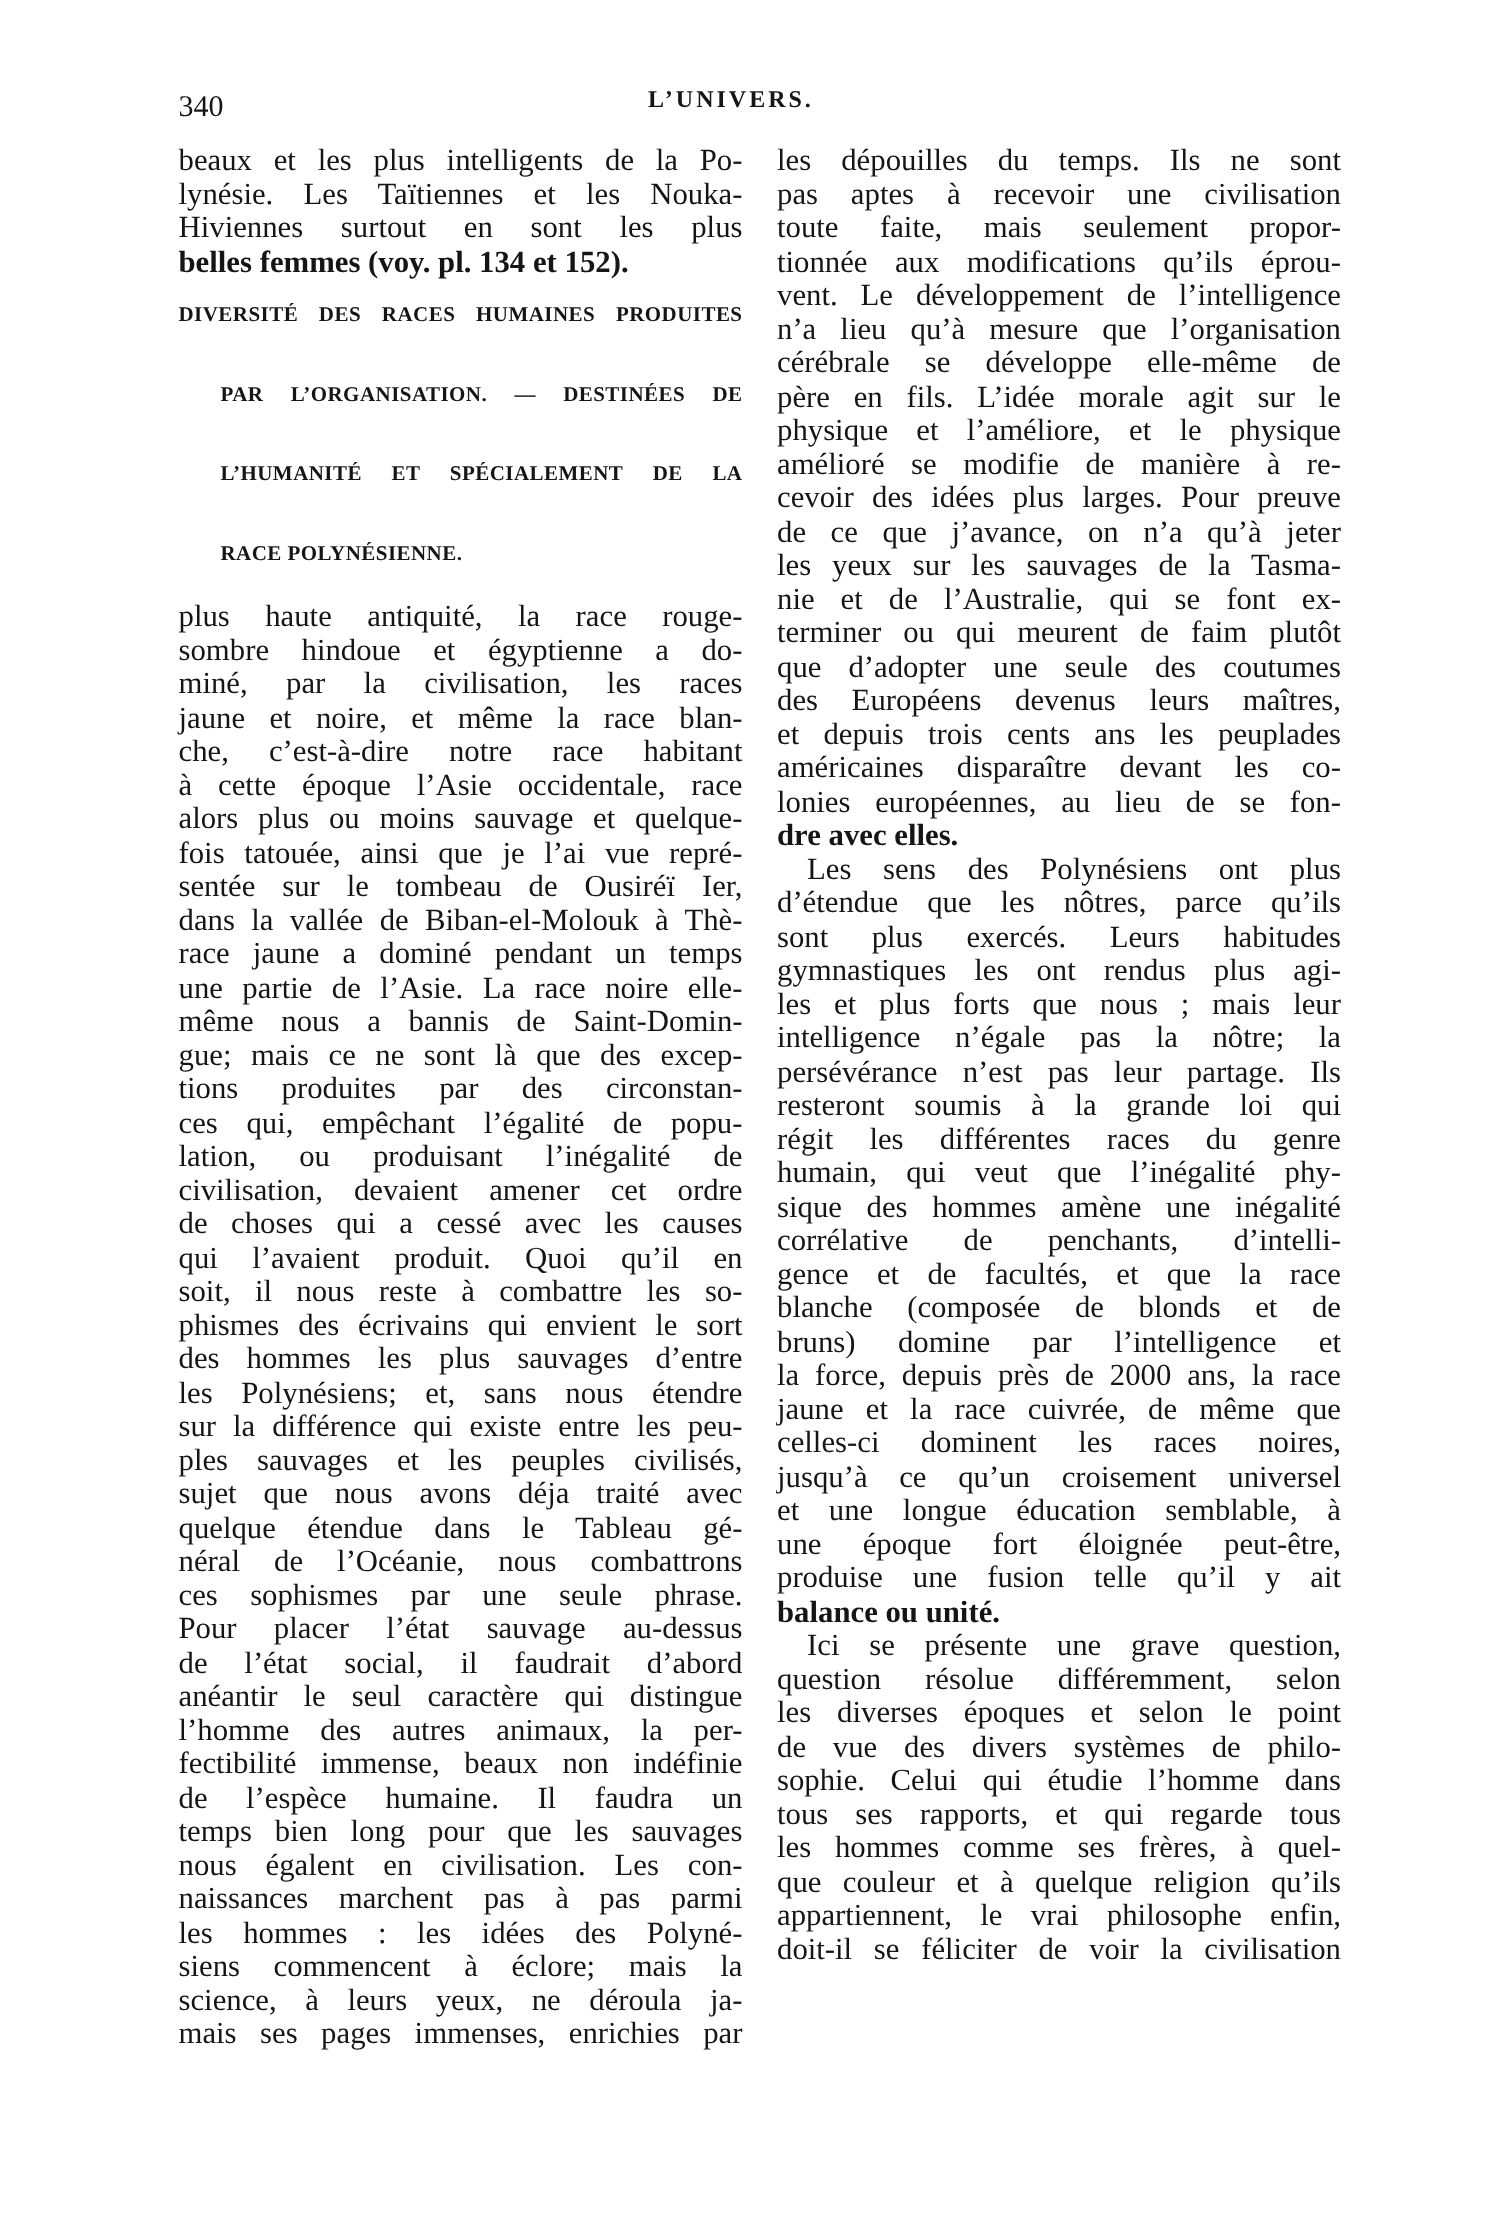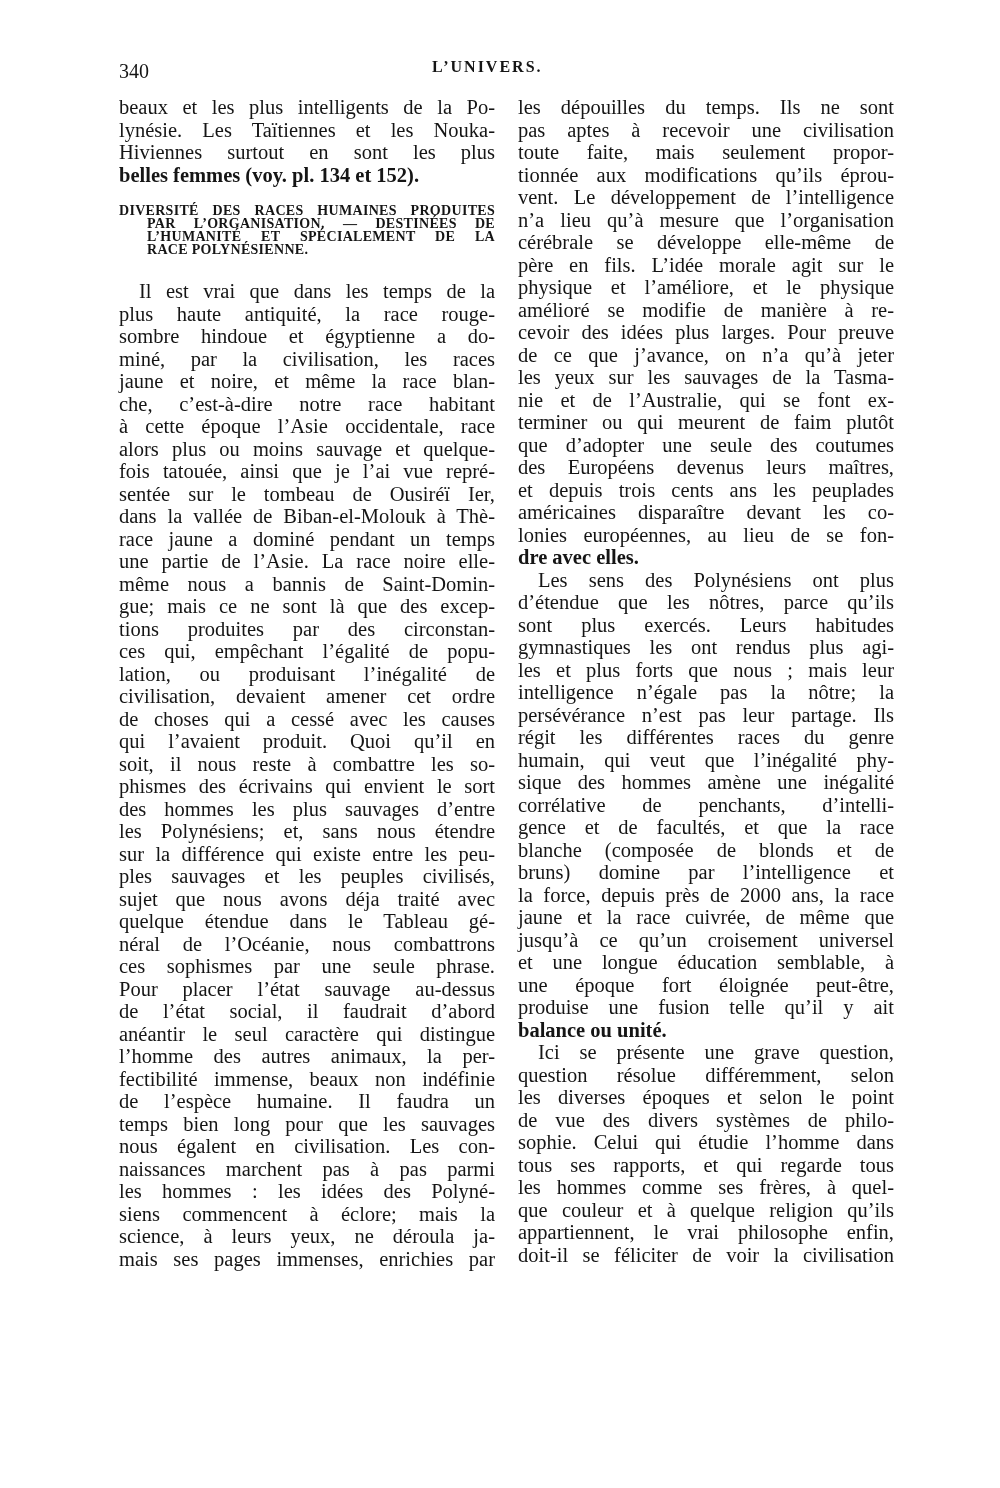--- a/index.html
+++ b/index.html
@@ -14,21 +14,21 @@
   .col-right { left: 518px; }
   .line { display: block; height: 22.5px; line-height: 22.5px; font-size: 20.5px;
           font-family: "Liberation Serif", serif; white-space: nowrap;
           text-align: justify; text-align-last: justify; }
   .line.last { text-align-last: left; font-weight: bold; }
   .line.indent { padding-left: 20px; }
   .heading { margin-top: 18px; margin-bottom: 24px; }
   .hline { display: block; height: 13px; line-height: 13px; font-size: 14px; font-weight: bold;
            font-family: "Liberation Serif", serif; letter-spacing: 0.3px; white-space: nowrap;
            text-align: justify; text-align-last: justify; }
-  .hline.sub { padding-left: 28px; }
+  .hline.sub { padding-left: 28px; margin-top: 40px; }
   .hline.last { text-align-last: left; }
 </style>
 </head>
 <body>
 
 <div class="page-number">340</div>
 <div class="running-head">L’UNIVERS.</div>
 
 <div class="column col-left">
   <div id="left-intro">
@@ -37,21 +37,20 @@
       <span class="line">Hiviennes surtout en sont les plus</span>
       <span class="line last">belles femmes (voy. pl. 134 et 152).</span>
     </div>
   <div class="heading" id="left-heading">
       <span class="hline">DIVERSITÉ DES RACES HUMAINES PRODUITES</span>
       <span class="hline sub">PAR L’ORGANISATION. — DESTINÉES DE</span>
       <span class="hline sub">L’HUMANITÉ ET SPÉCIALEMENT DE LA</span>
       <span class="hline sub last">RACE POLYNÉSIENNE.</span>
     </div>
   <div id="left-body">
-      <span class="line indent">Il est vrai que dans les temps de la</span>
       <span class="line">plus haute antiquité, la race rouge-</span>
       <span class="line">sombre hindoue et égyptienne a do-</span>
       <span class="line">miné, par la civilisation, les races</span>
       <span class="line">jaune et noire, et même la race blan-</span>
       <span class="line">che, c’est-à-dire notre race habitant</span>
       <span class="line">à cette époque l’Asie occidentale, race</span>
       <span class="line">alors plus ou moins sauvage et quelque-</span>
       <span class="line">fois tatouée, ainsi que je l’ai vue repré-</span>
       <span class="line">sentée sur le tombeau de Ousiréï Ier,</span>
       <span class="line">dans la vallée de Biban-el-Molouk à Thè-</span>
@@ -116,29 +115,31 @@
       <span class="line last">dre avec elles.</span>
     </div>
     <div>
       <span class="line indent">Les sens des Polynésiens ont plus</span>
       <span class="line">d’étendue que les nôtres, parce qu’ils</span>
       <span class="line">sont plus exercés. Leurs habitudes</span>
       <span class="line">gymnastiques les ont rendus plus agi-</span>
       <span class="line">les et plus forts que nous ; mais leur</span>
       <span class="line">intelligence n’égale pas la nôtre; la</span>
       <span class="line">persévérance n’est pas leur partage. Ils</span>
+      <span class="line">resteront soumis à la grande loi qui</span>
       <span class="line">régit les différentes races du genre</span>
       <span class="line">humain, qui veut que l’inégalité phy-</span>
       <span class="line">sique des hommes amène une inégalité</span>
       <span class="line">corrélative de penchants, d’intelli-</span>
       <span class="line">gence et de facultés, et que la race</span>
       <span class="line">blanche (composée de blonds et de</span>
       <span class="line">bruns) domine par l’intelligence et</span>
       <span class="line">la force, depuis près de 2000 ans, la race</span>
       <span class="line">jaune et la race cuivrée, de même que</span>
+      <span class="line">celles-ci dominent les races noires,</span>
       <span class="line">jusqu’à ce qu’un croisement universel</span>
       <span class="line">et une longue éducation semblable, à</span>
       <span class="line">une époque fort éloignée peut-être,</span>
       <span class="line">produise une fusion telle qu’il y ait</span>
       <span class="line last">balance ou unité.</span>
     </div>
     <div>
       <span class="line indent">Ici se présente une grave question,</span>
       <span class="line">question résolue différemment, selon</span>
       <span class="line">les diverses époques et selon le point</span>

